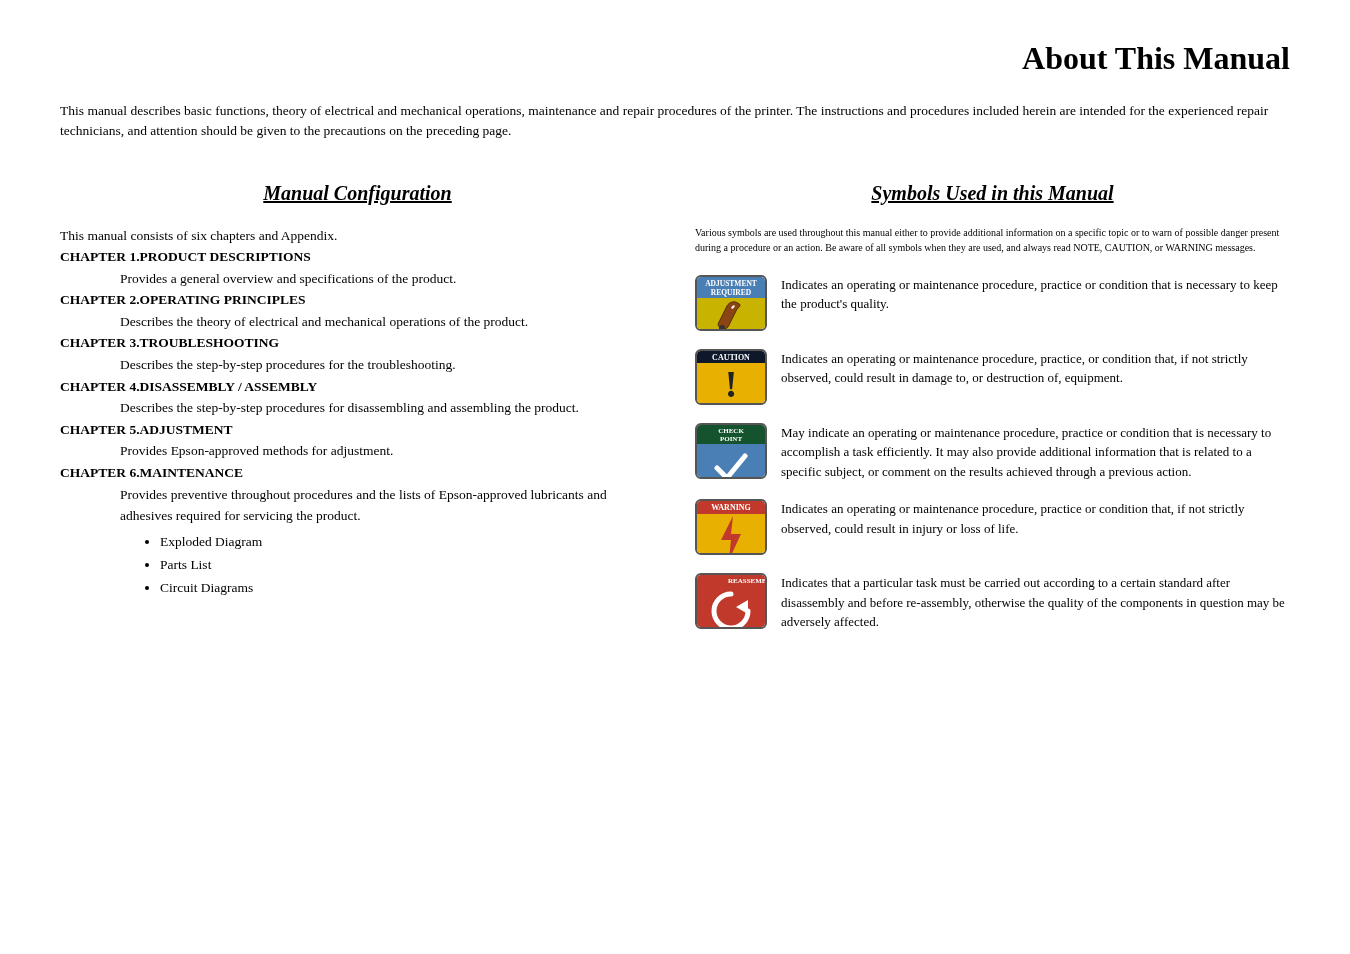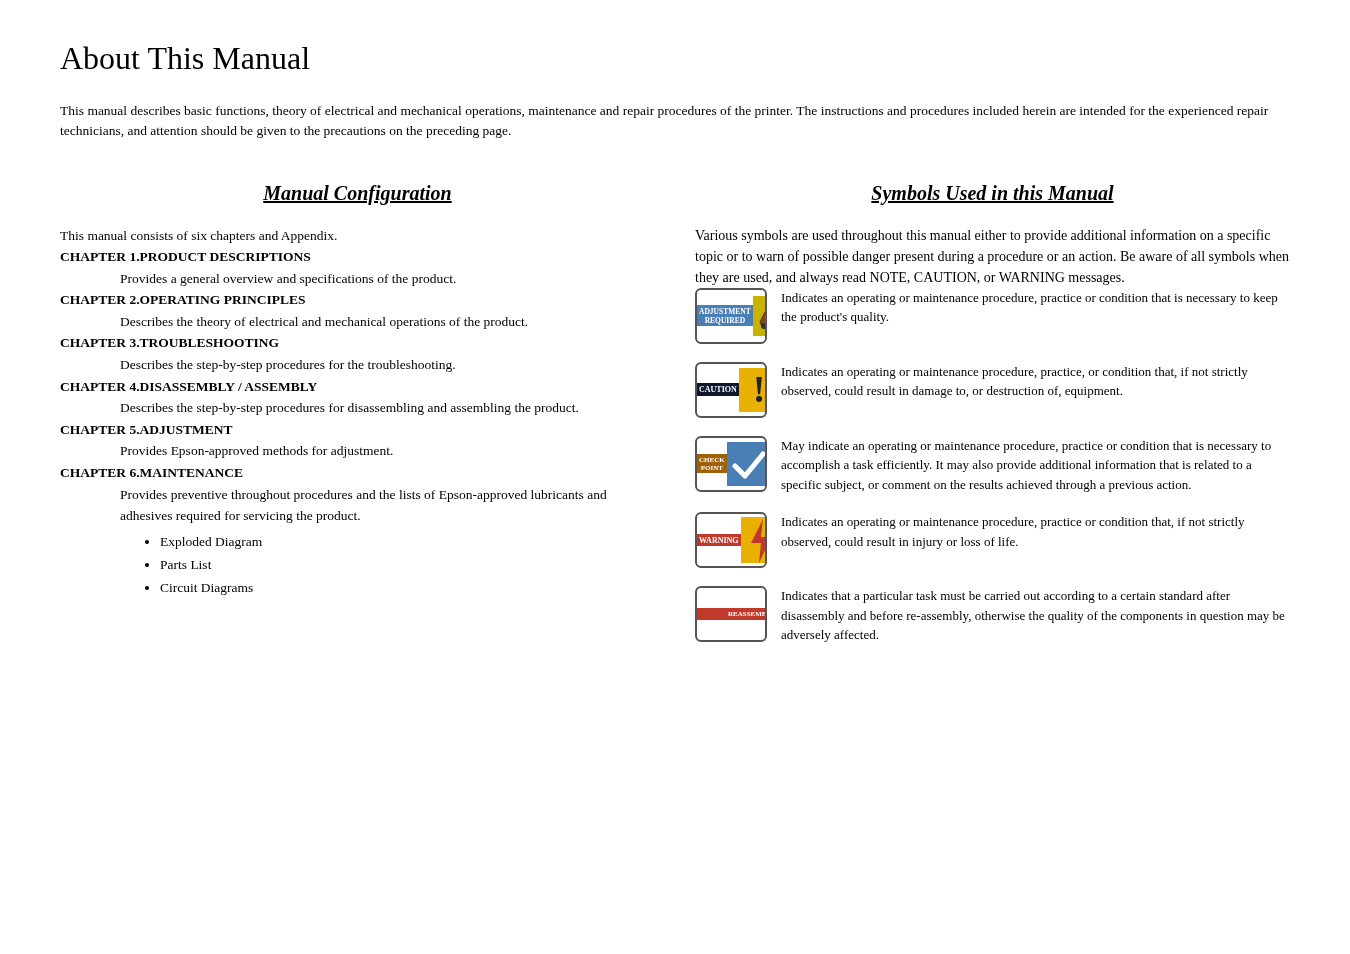--- a/index.html
+++ b/index.html
@@ -6,23 +6,23 @@
     body {
       background: #fff;
       font-family: "Times New Roman", Times, serif;
       font-size: 14px;
       color: #000;
       padding: 40px 60px;
       max-width: 1350px;
       margin: 0 auto;
     }
     h1.page-title {
-      text-align: left;
+      text-align: right;
       font-size: 32px;
-      font-weight: normal;
+      font-weight: bold;
       margin-bottom: 24px;
     }
     .intro-text {
       font-size: 13.5px;
       line-height: 1.5;
       margin-bottom: 40px;
     }
     .two-col {
       display: flex;
       gap: 40px;
@@ -65,35 +65,36 @@
     }
     .bullet-list {
       padding-left: 100px;
       list-style: disc;
       font-size: 13.5px;
       line-height: 1.7;
     }
 
     
     .symbols-intro {
-      font-size: 14px;
+      font-size: 10px;
       line-height: 1.5;
+      margin-bottom: 20px;
     }
     .symbol-row {
       display: flex;
       align-items: flex-start;
       gap: 14px;
       margin-bottom: 18px;
     }
     .symbol-icon {
       flex-shrink: 0;
       width: 72px;
       height: 56px;
       display: flex;
-      flex-direction: row;
+      flex-direction: column;
       align-items: center;
       justify-content: flex-start;
       border: 2px solid #555;
       border-radius: 6px;
       overflow: hidden;
       position: relative;
     }
     .symbol-icon .icon-label {
       font-size: 7.5px;
       font-weight: bold;
@@ -221,21 +222,21 @@
           <svg width="40" height="44" viewBox="0 0 40 44">
             <text x="20" y="34" text-anchor="middle" font-size="38" font-weight="bold" fill="#222">!</text>
           </svg>
         </div>
       </div>
       <p class="symbol-desc">Indicates an operating or maintenance procedure, practice, or condition that, if not strictly observed, could result in damage to, or destruction of, equipment.</p>
     </div>
 
     <div class="symbol-row">
       <div class="symbol-icon check-icon">
-        <div class="icon-label" style="background:#a16207;">CHECK<br>POINT</div>
+        <div class="icon-label" style="background:#14532d;">CHECK<br>POINT</div>
         <div class="icon-graphic" style="background:#4a7fb5;">
           <svg width="44" height="44" viewBox="0 0 44 44">
             <polyline points="8,24 18,34 36,12" fill="none" stroke="#fff" stroke-width="5" stroke-linecap="round" stroke-linejoin="round"></polyline>
           </svg>
         </div>
       </div>
       <p class="symbol-desc">May indicate an operating or maintenance procedure, practice or condition that is necessary to accomplish a task efficiently. It may also provide additional information that is related to a specific subject, or comment on the results achieved through a previous action.</p>
     </div>
 
     <div class="symbol-row">

